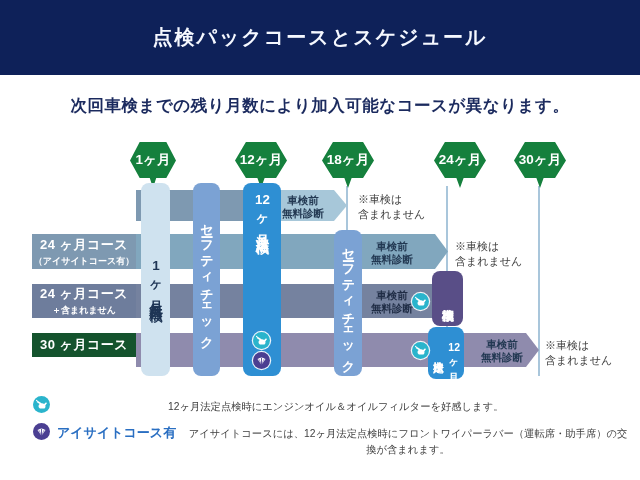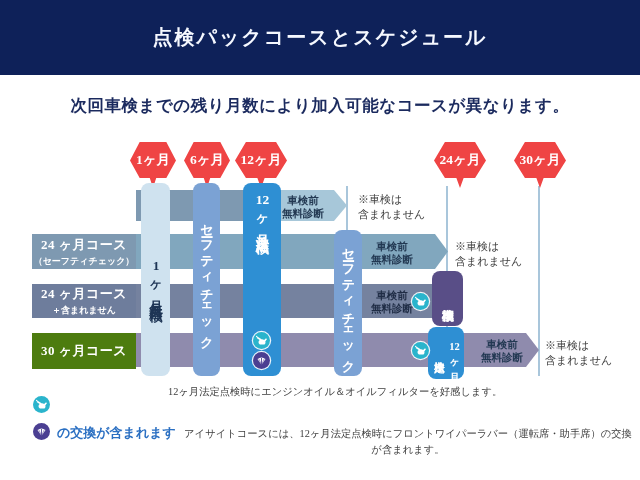--- a/index.html
+++ b/index.html
@@ -1,27 +1,27 @@
 <!DOCTYPE html>
 <html><head>
 <meta charset="utf-8">
 <style>
   html,body{margin:0;padding:0;background:#fff;}
   .canvas{position:relative;width:640px;height:480px;background:#ffffff;overflow:hidden;
-          font-family:Liberation Serif, serif;}
+          font-family:Liberation Sans, sans-serif;}
   
   .hdr{position:absolute;left:0;top:0;width:640px;height:75px;background:#0e2159;}
   .hdr h1{margin:0;width:100%;text-align:center;line-height:75px;font-size:20px;
           letter-spacing:2px;color:#f5f8ff;font-weight:bold;}
   .subtitle{position:absolute;left:0;top:95px;width:640px;text-align:center;
             color:#1b2a5e;font-size:16.5px;font-weight:bold;letter-spacing:.5px;}
   
   .vline{position:absolute;top:186px;height:190px;width:2px;background:#a9c6db;z-index:1;}
   
-  .hex{position:absolute;top:142px;height:46px;background:#ef4444;z-index:4;
+  .hex{position:absolute;top:142px;height:46px;background:#15803d;z-index:4;
        clip-path:polygon(21% 0,79% 0,100% 40%,79% 78%,57% 78%,50% 100%,43% 78%,21% 78%,0 40%);}
   .hex span{position:absolute;left:0;top:0;width:100%;height:36px;line-height:36px;
             text-align:center;color:#fff;font-size:13.5px;font-weight:bold;}
   
   .clabel{position:absolute;left:32px;width:104px;z-index:2;display:flex;flex-direction:column;
           align-items:center;justify-content:center;color:#fff;text-align:center;}
   .clabel .main{font-size:13px;font-weight:bold;letter-spacing:.5px;}
   .clabel .sub{font-size:9px;font-weight:bold;margin-top:1px;}
   .bar{position:absolute;z-index:2;}
   .arrowed{clip-path:polygon(0 0,calc(100% - 13px) 0,100% 50%,calc(100% - 13px) 100%,0 100%);}
@@ -62,43 +62,43 @@
   </div>
   <div class="subtitle">次回車検までの残り月数により加入可能なコースが異なります。</div>
 
   <div class="vline" style="left:346px;"></div>
   <div class="vline" style="left:446px;"></div>
   <div class="vline" style="left:538px;"></div>
 
   <div class="hex" style="left:130px;width:46px;">
       <span>1ヶ月</span>
     </div>
-  <div class="hex" style="left:184px;width:46px;">
-      <span>6ヶ月</span>
-    </div>
   <div class="hex" style="left:235px;width:52px;">
       <span>12ヶ月</span>
+    </div>
+  <div class="hex" style="left:322px;width:52px;">
+      <span>18ヶ月</span>
     </div>
   <div class="hex" style="left:422px;width:52px;margin-left:12px;">
       <span>24ヶ月</span>
     </div>
   <div class="hex" style="left:514px;width:52px;">
       <span>30ヶ月</span>
     </div>
 
   <div class="bar" style="left:136px;top:190px;width:150px;height:31px;background:#7e99b1;"></div>
   <div class="bar arrowed" style="left:281px;top:190px;width:66px;height:31px;background:#a7c7d9;"></div>
   <div class="diag" style="left:271px;top:194px;width:64px;">車検前
 無料診断</div>
   <div class="note" style="left:358px;top:192px;">※車検は
 含まれません</div>
 
   <div class="clabel" style="top:234px;height:35px;background:#7e99b1;">
     <span class="main">24 ヶ月コース</span>
-    <span class="sub">（セーフティチェック）</span>
+    <span class="sub">（アイサイトコース有）</span>
   </div>
   <div class="bar arrowed" style="left:136px;top:234px;width:312px;height:35px;background:#81a7be;"></div>
   <div class="diag" style="left:358px;top:240px;width:68px;">車検前
 無料診断</div>
   <div class="note" style="left:455px;top:239px;">※車検は
 含まれません</div>
 
   <div class="clabel" style="top:284px;height:34px;background:#6e7d9c;">
     <span class="main">24 ヶ月コース</span>
     <span class="sub">＋含まれません</span>
@@ -109,21 +109,21 @@
   <div class="cicon oil" style="left:412px;top:293px;">
     <svg width="13" height="13" viewBox="0 0 24 24">
         <g fill="#fff">
           <circle cx="3.2" cy="4.6" r="1.3"></circle>
           <path d="M3 7.6 L10.6 12.4 L12.2 9.7 L4.8 5 Z"></path>
           <path d="M8.6 11 C11.4 9.4 15 9.6 16.8 11.2 L20.4 7.9 L22 9.6 L19 13.9 C19.9 16.2 19.2 18.1 17.6 19.2 L9 19.2 C5.8 17 5.6 13.2 8.6 11 Z"></path>
         </g>
       </svg>
   </div>
 
-  <div class="clabel" style="top:333px;height:36px;background:#4d7c0f;">
+  <div class="clabel" style="top:333px;height:24px;background:#14532d;">
     <span class="main">30 ヶ月コース</span>
   </div>
   <div class="bar arrowed" style="left:136px;top:333px;width:403px;height:34px;background:#8f8bad;"></div>
   <div class="diag" style="left:468px;top:338px;width:68px;">車検前
 無料診断</div>
   <div class="note" style="left:545px;top:338px;">※車検は
 含まれません</div>
   <div class="cicon oil" style="left:412px;top:342px;">
     <svg width="13" height="13" viewBox="0 0 24 24">
         <g fill="#fff">
@@ -172,25 +172,25 @@
 
   <div class="cicon oil" style="left:33px;top:396px;">
     <svg width="13" height="13" viewBox="0 0 24 24">
         <g fill="#fff">
           <circle cx="3.2" cy="4.6" r="1.3"></circle>
           <path d="M3 7.6 L10.6 12.4 L12.2 9.7 L4.8 5 Z"></path>
           <path d="M8.6 11 C11.4 9.4 15 9.6 16.8 11.2 L20.4 7.9 L22 9.6 L19 13.9 C19.9 16.2 19.2 18.1 17.6 19.2 L9 19.2 C5.8 17 5.6 13.2 8.6 11 Z"></path>
         </g>
       </svg>
   </div>
-  <div class="lg-desc" style="left:168px;top:384px;width:448px;">12ヶ月法定点検時にエンジンオイル＆オイルフィルターを好感します。</div>
+  <div class="lg-desc" style="left:168px;top:399px;width:448px;">12ヶ月法定点検時にエンジンオイル＆オイルフィルターを好感します。</div>
 
   <div class="cicon wiper" style="left:33px;top:423px;">
     <svg width="13" height="13" viewBox="0 0 24 24">
         <path d="M12 19.8 L4.6 9.4 A11.4 11.4 0 0 1 19.4 9.4 Z" fill="#fff"></path>
         <path d="M12 19.8 L12 7.4" stroke="currentColor" stroke-width="1.6" fill="none"></path>
         <path d="M12 19.8 L6.8 8.4 M12 19.8 L17.2 8.4" stroke="currentColor" stroke-width="0.9" fill="none"></path>
       </svg>
   </div>
-  <div class="lg-label" style="left:57px;top:424px;">の交換が含まれます</div>
+  <div class="lg-label" style="left:57px;top:424px;">アイサイトコース有</div>
   <div class="lg-desc" style="left:184px;top:426px;width:448px;text-align:center;">アイサイトコースには、12ヶ月法定点検時にフロントワイパーラバー（運転席・助手席）の交換が含まれます。</div>
 
 </div>
 
 </body></html>

